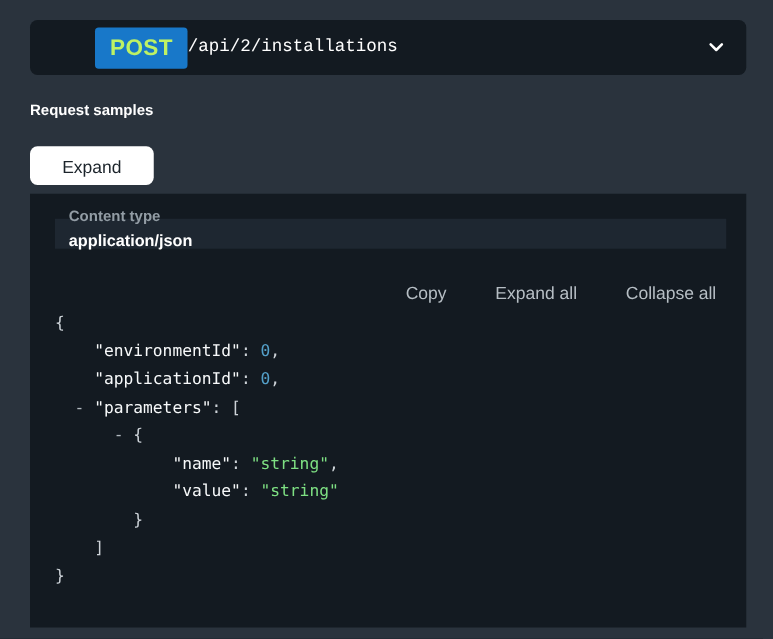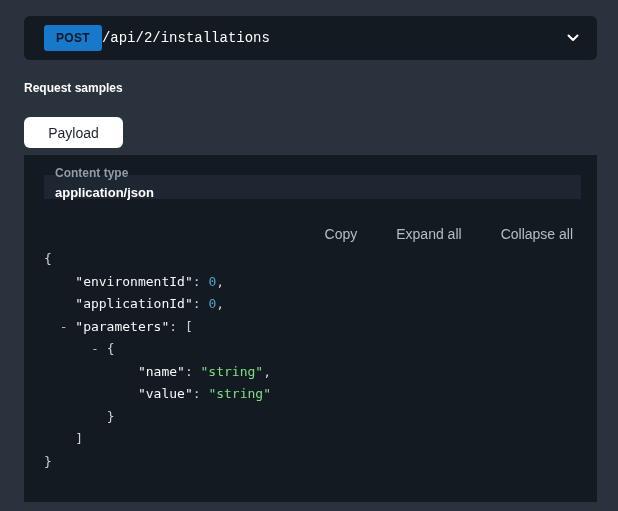--- a/index.html
+++ b/index.html
@@ -16,26 +16,27 @@
     height:44px;
     background:#131a21;
     border-radius:6px;
     display:flex;
     align-items:center;
     padding:0 16px 0 20px;
     cursor:pointer;
   }
   .method-badge {
     background:#1878c9;
-    color:#0f172a;
-    font-size:12px;
+    color:#bef264;
+    font-size:18px;
     font-weight:bold;
     padding:6px 12px;
     border-radius:3px;
     letter-spacing:.3px;
+    margin-left:32px;
   }
   .endpoint-path {
     font-family:"Liberation Mono", monospace;
     font-size:14px;
     color:#fff;
     margin-left:0;
     flex:1;
   }
   .chevron { width:16px; height:16px; display:block; }
 
@@ -127,21 +128,21 @@
     <span class="method-badge">POST</span>
     <span class="endpoint-path">/api/2/installations</span>
     <svg class="chevron" viewBox="0 0 16 16">
       <polyline points="3.5,5.5 8,10 12.5,5.5" fill="none" stroke="#ffffff" stroke-width="2" stroke-linecap="round" stroke-linejoin="round"></polyline>
     </svg>
   </div>
 
   <div class="section-title">Request samples</div>
 
   <div class="tab">
-    <span>Payload</span>
+    <span>Expand</span>
   </div>
 
   <div class="code-panel">
 
     <div class="ct-box">
       <span class="ct-label">Content type</span>
       <div class="ct-value">application/json</div>
     </div>
 
     <div class="actions">

